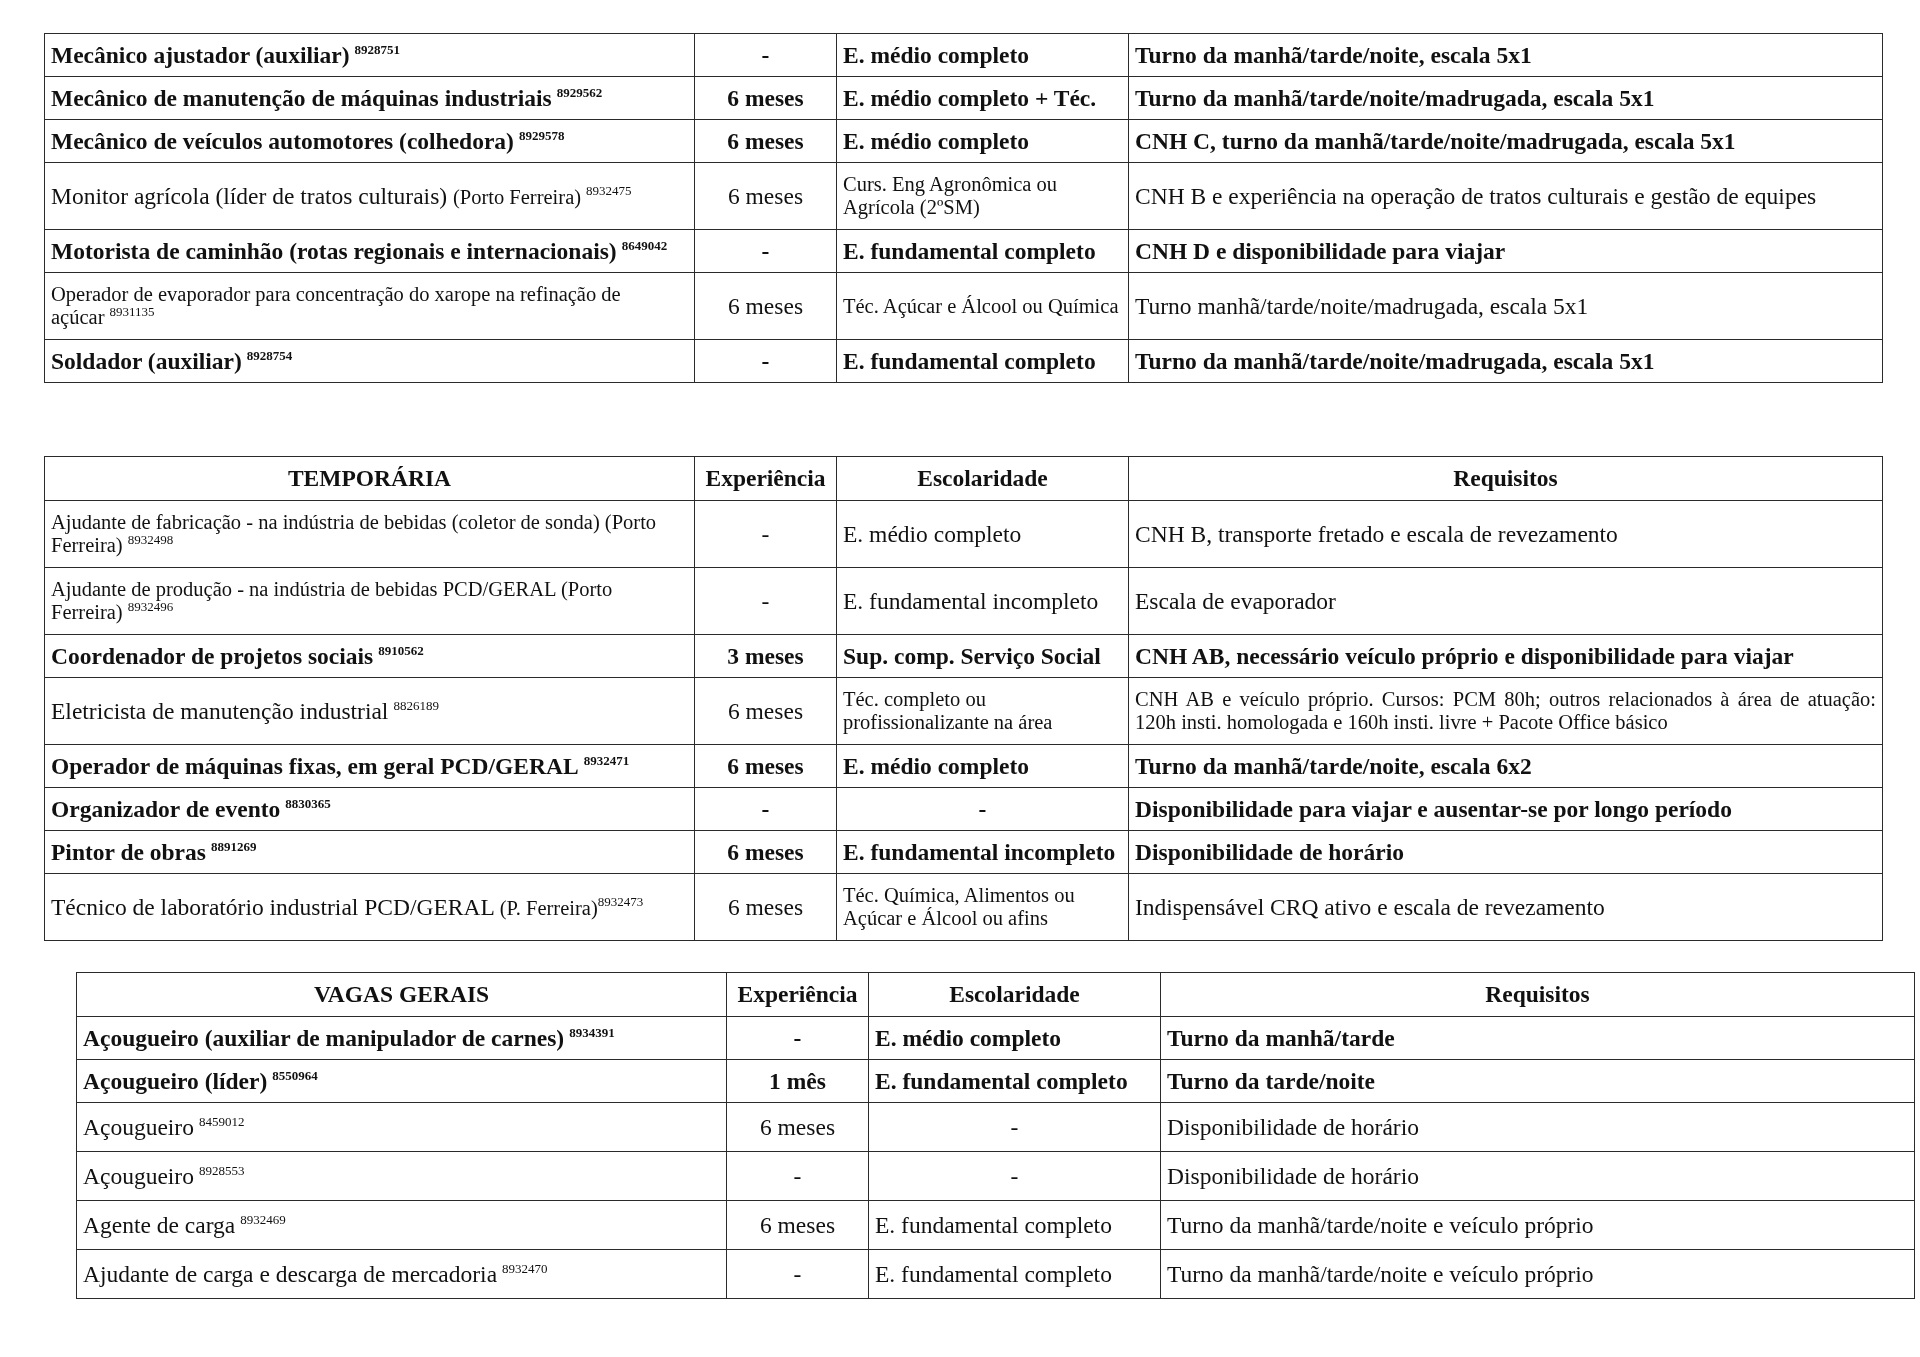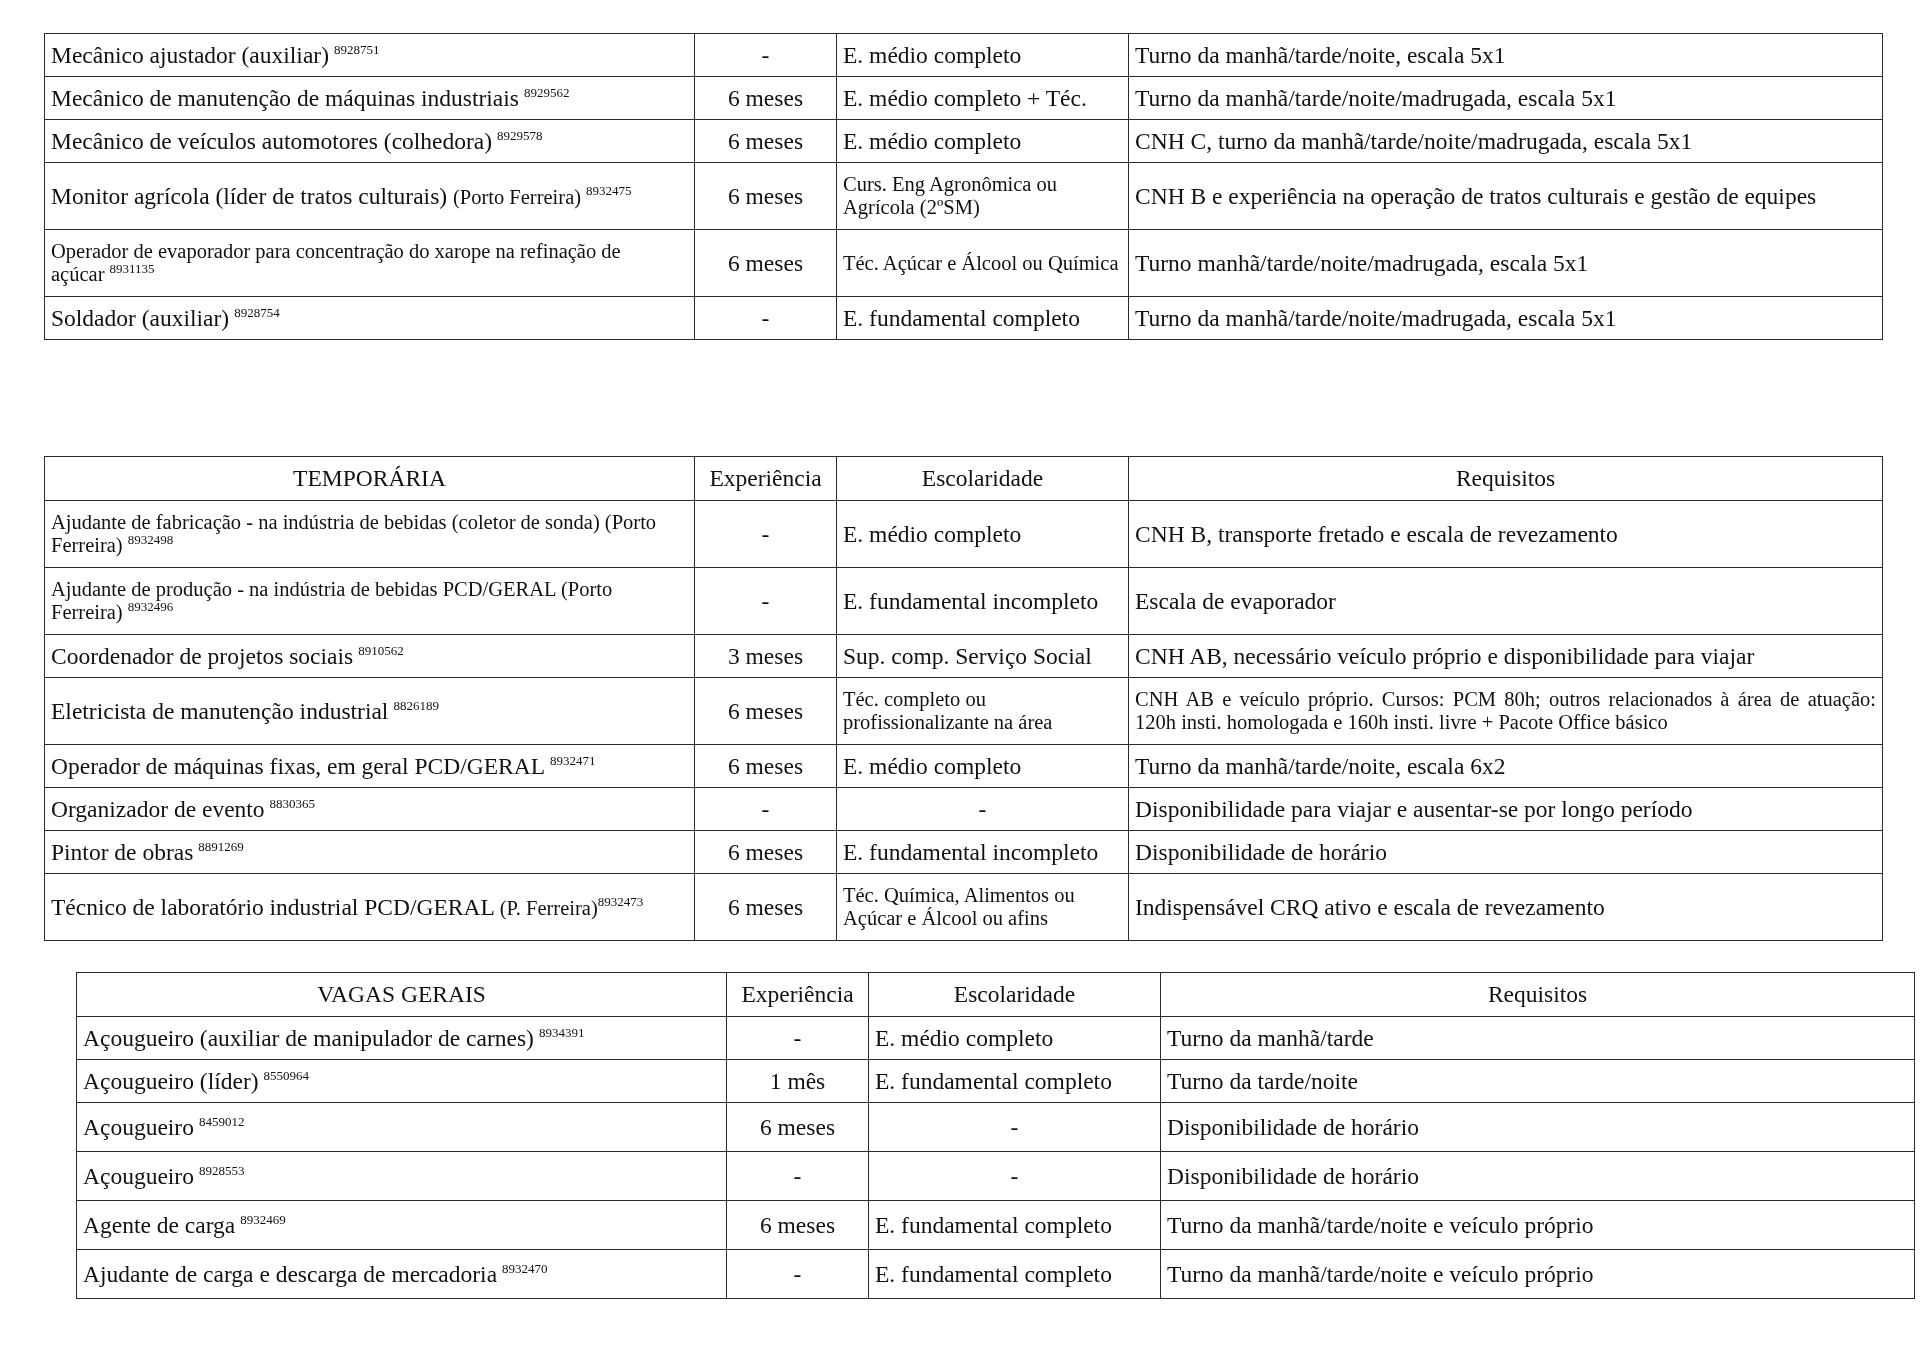--- a/index.html
+++ b/index.html
@@ -23,39 +23,39 @@
       table-layout: fixed;
       font-size: 23.5px;
       line-height: 1.12;
     }
     .jobs-table td, .jobs-table th {
       border: 1.5px solid #2b2b2b;
       padding: 2px 6px;
       vertical-align: middle;
     }
     .jobs-table th {
-      font-weight: normal;
+      font-weight: bold;
       text-align: center;
       height: 39px;
     }
     .jobs-table col.c1 { width: 650px; }
     .jobs-table col.c2 { width: 142px; }
     .jobs-table col.c3 { width: 292px; }
     .jobs-table col.c4 { width: 754px; }
     .center { text-align: center; }
     .code {
       font-size: 13px;
       vertical-align: super;
       line-height: 0;
       margin-left: 5px;
     }
     .code.tight { margin-left: 0; margin-top: 19px; }
     .small { font-size: 20.5px; }
     .justify { text-align: justify; }
-    tr.h40 td { height: 38px; }
+    tr.h40 td { height: 38px; font-weight: bold; }
     tr.h62 td { height: 62px; }
     tr.h47 td { height: 44px; }
 
     #t1 { top: 33px; }
     #t2 { top: 456px; }
     #t3 { top: 972px; margin-left: 32px; }
   </style>
 </head>
 <body>
 
@@ -83,20 +83,26 @@
       <td><span>Mecânico de veículos automotores (colhedora)</span><span class="code">8929578</span></td>
       <td class="center">6 meses</td>
       <td>E. médio completo</td>
       <td>CNH C, turno da manhã/tarde/noite/madrugada, escala 5x1</td>
     </tr>
     <tr class="h62">
       <td><span>Monitor agrícola (líder de tratos culturais)</span> <span class="small">(Porto Ferreira)</span><span class="code">8932475</span></td>
       <td class="center">6 meses</td>
       <td class="small">Curs. Eng Agronômica ou Agrícola (2ºSM)</td>
       <td>CNH B e experiência na operação de tratos culturais e gestão de equipes</td>
+    </tr>
+    <tr class="h40">
+      <td><span>Motorista de caminhão (rotas regionais e internacionais)</span><span class="code">8649042</span></td>
+      <td class="center">-</td>
+      <td>E. fundamental completo</td>
+      <td>CNH D e disponibilidade para viajar</td>
     </tr>
     <tr class="h62">
       <td class="small"><span>Operador de evaporador para concentração do xarope na refinação de açúcar</span><span class="code">8931135</span></td>
       <td class="center">6 meses</td>
       <td class="small">Téc. Açúcar e Álcool ou Química</td>
       <td>Turno manhã/tarde/noite/madrugada, escala 5x1</td>
     </tr>
     <tr class="h40">
       <td><span>Soldador (auxiliar)</span><span class="code">8928754</span></td>
       <td class="center">-</td>

